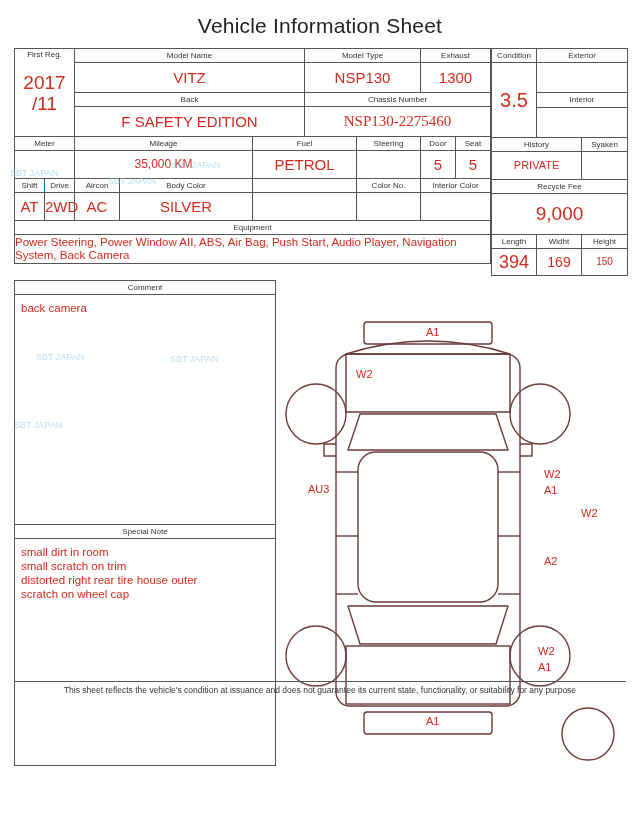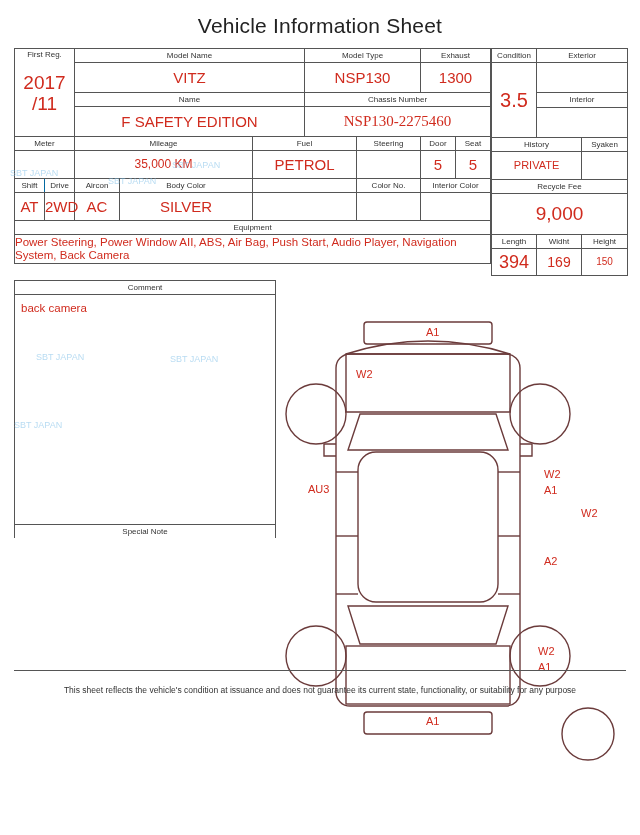--- a/index.html
+++ b/index.html
@@ -47,21 +47,21 @@
 
   .boxhdr{font-size:8px;text-align:center;border:1px solid #555;border-bottom:none;height:13px;line-height:13px;background:#fff;}
   .boxbody{border:1px solid #555;font-size:11.5px;color:#d02b1e;padding:6px 6px;line-height:14px;}
   .comment-body{height:231px;position:relative;box-sizing:border-box;}
   .note-body{height:228px;box-sizing:border-box;}
 
   .footer{
     position:absolute;bottom:4px;left:14px;right:14px;
     border-top:1px solid #555;
     font-size:8.5px;color:#333;text-align:center;
-    padding-top:14px;
+    padding-top:3px;
     margin-top:35px;
   }
   .diagram{position:relative;width:100%;height:470px;}
   .dlabel{position:absolute;color:#d02b1e;font-size:11px;}
 </style>
 </head>
 <body>
 
 <div class="sheet">
 
@@ -92,21 +92,21 @@
             <td colspan="2" class="cell-h">Model Name</td>
             <td colspan="2" class="cell-h">Model Type</td>
             <td class="cell-h">Exhaust</td>
           </tr>
           <tr>
             <td colspan="2" class="cell-v" style="height:29px;line-height:29px;">VITZ</td>
             <td colspan="2" class="cell-v" style="height:29px;line-height:29px;">NSP130</td>
             <td class="cell-v" style="height:29px;line-height:29px;">1300</td>
           </tr>
           <tr>
-            <td colspan="2" class="cell-h">Name</td>
+            <td colspan="2" class="cell-h">Back</td>
             <td colspan="3" class="cell-h">Chassis Number</td>
           </tr>
           <tr>
             <td colspan="2" class="cell-v" style="height:29px;line-height:29px;font-size:15px;">F SAFETY EDITION</td>
             <td colspan="3" class="cell-v" style="height:29px;line-height:29px;font-size:15px;font-family:Liberation Serif, serif;">NSP130-2275460</td>
           </tr>
 
           <tr>
             <td class="cell-h">Meter</td>
             <td class="cell-h">Mileage</td>
@@ -254,20 +254,26 @@
 
   <div class="lower">
 
     <div class="leftcol">
       <div class="boxhdr">Comment</div>
       <div class="boxbody comment-body">
         <div>back camera</div>
       </div>
 
       <div class="boxhdr" style="border-top:none">Special Note</div>
+      <div class="boxbody note-body">
+        <div>small dirt in room</div>
+        <div>small scratch on trim</div>
+        <div>distorted right rear tire house outer</div>
+        <div>scratch on wheel cap</div>
+      </div>
     </div>
 
     <div class="rightcol">
       <div class="diagram">
         <svg width="348" height="470" viewBox="0 0 348 470" style="position:absolute;left:0;top:14px">
           <g fill="none" stroke="#6b3b3b" stroke-width="1.4">
 
             <rect x="88" y="28" width="128" height="22" rx="3"></rect>
 
             <path d="M70,60 L234,60 L234,118 L70,118 Z"></path>

